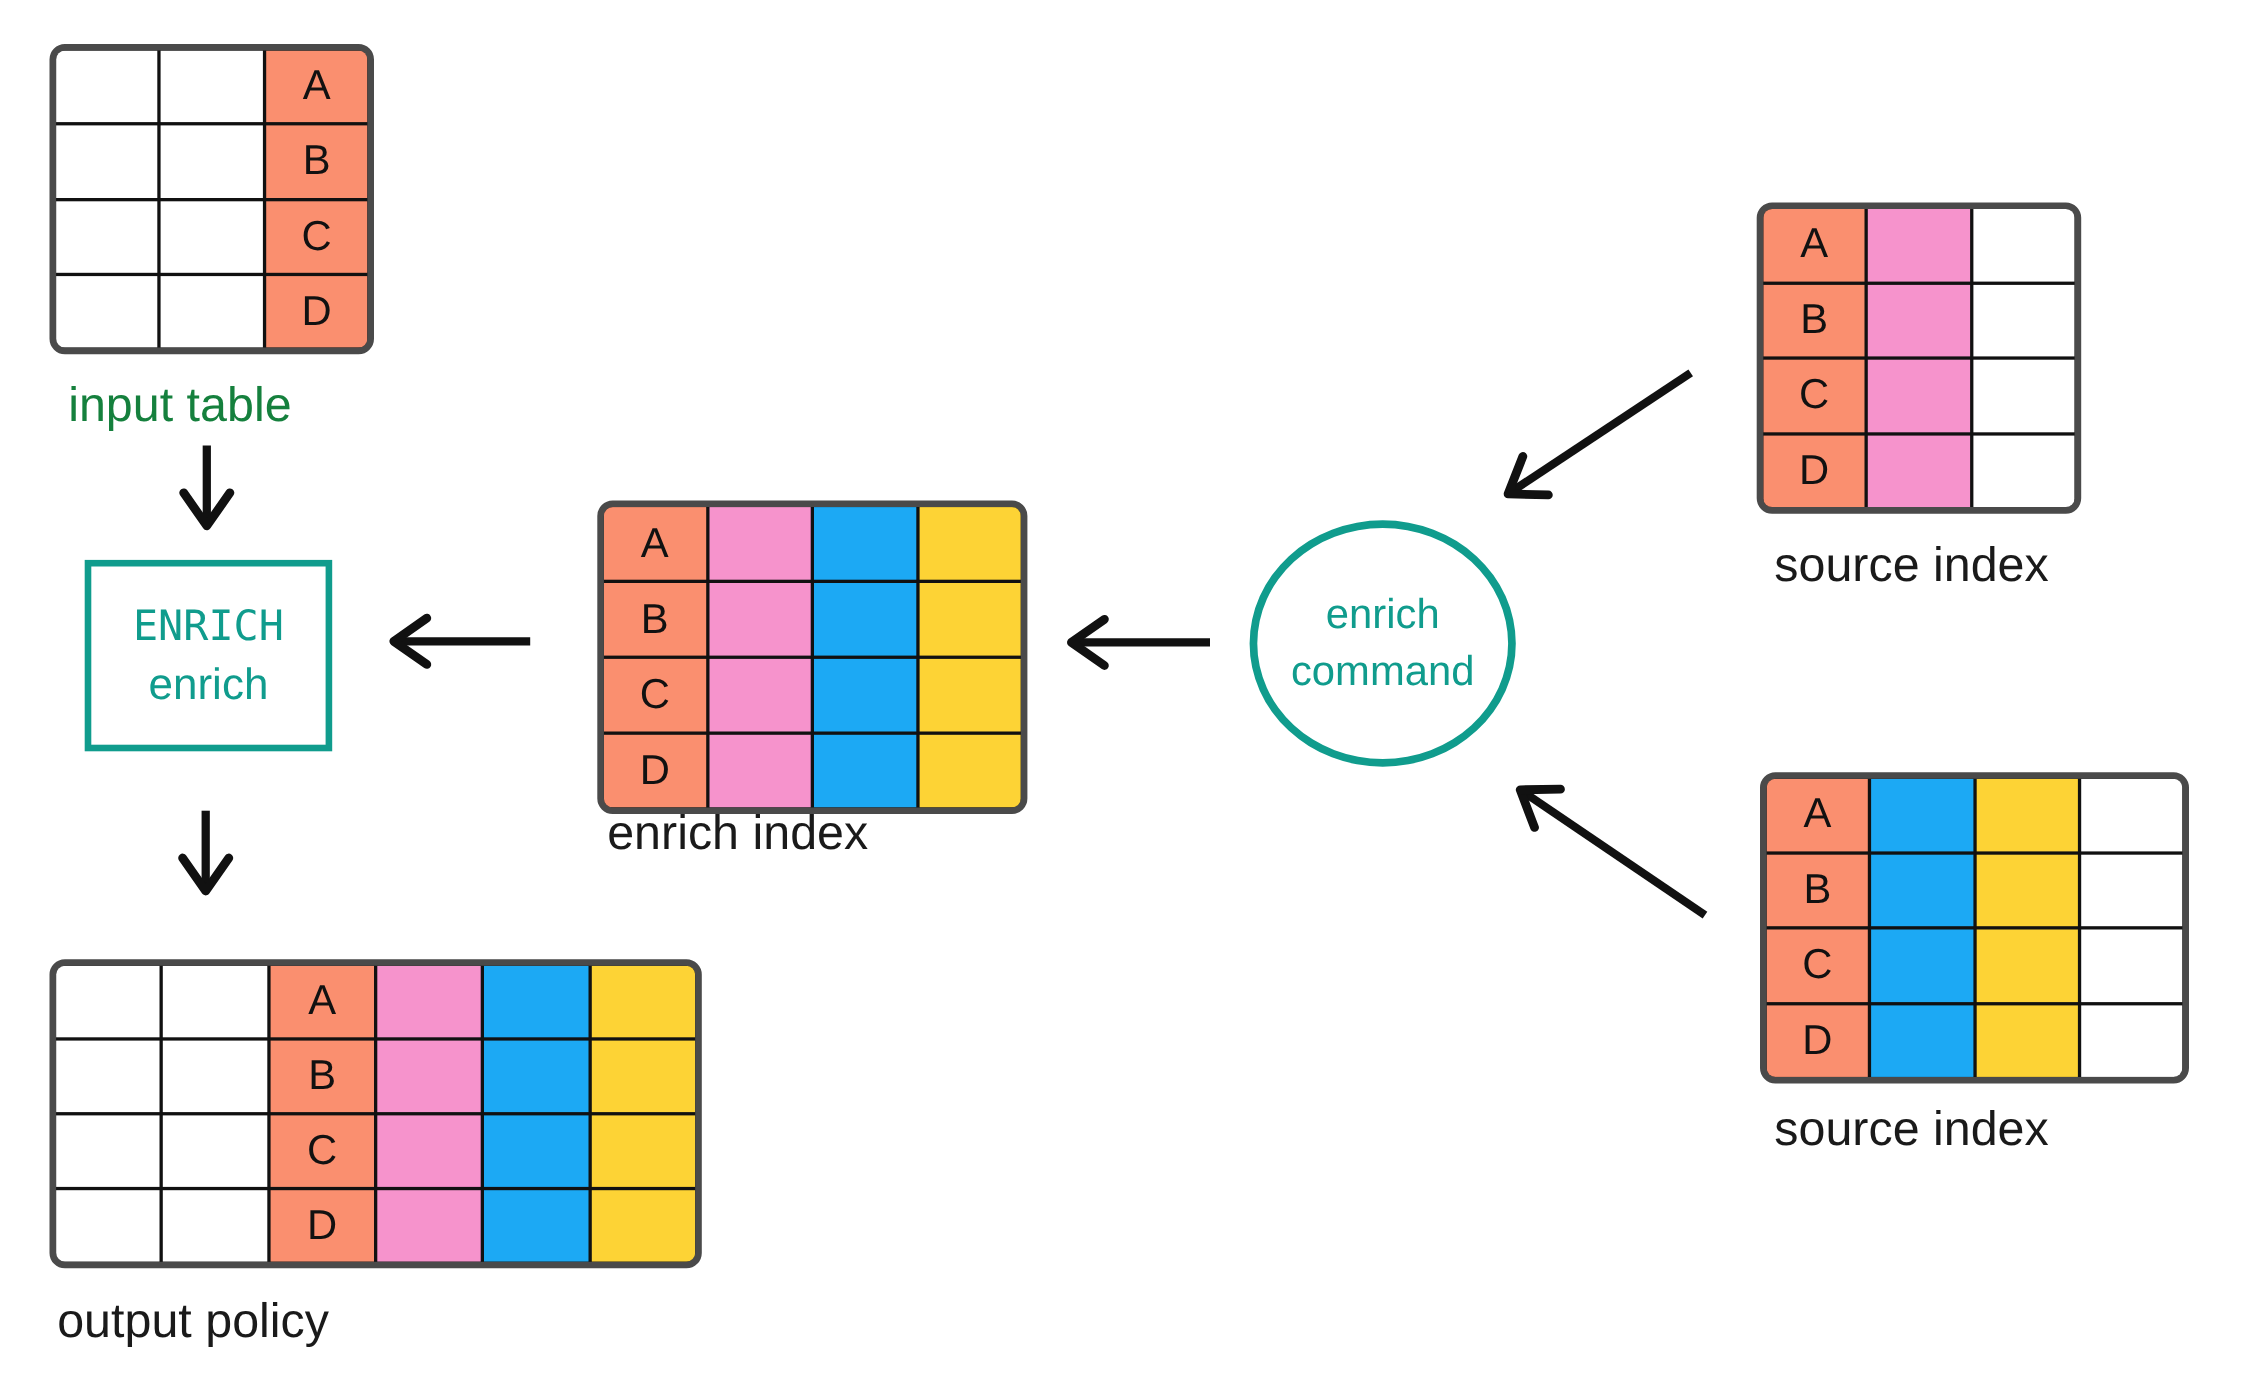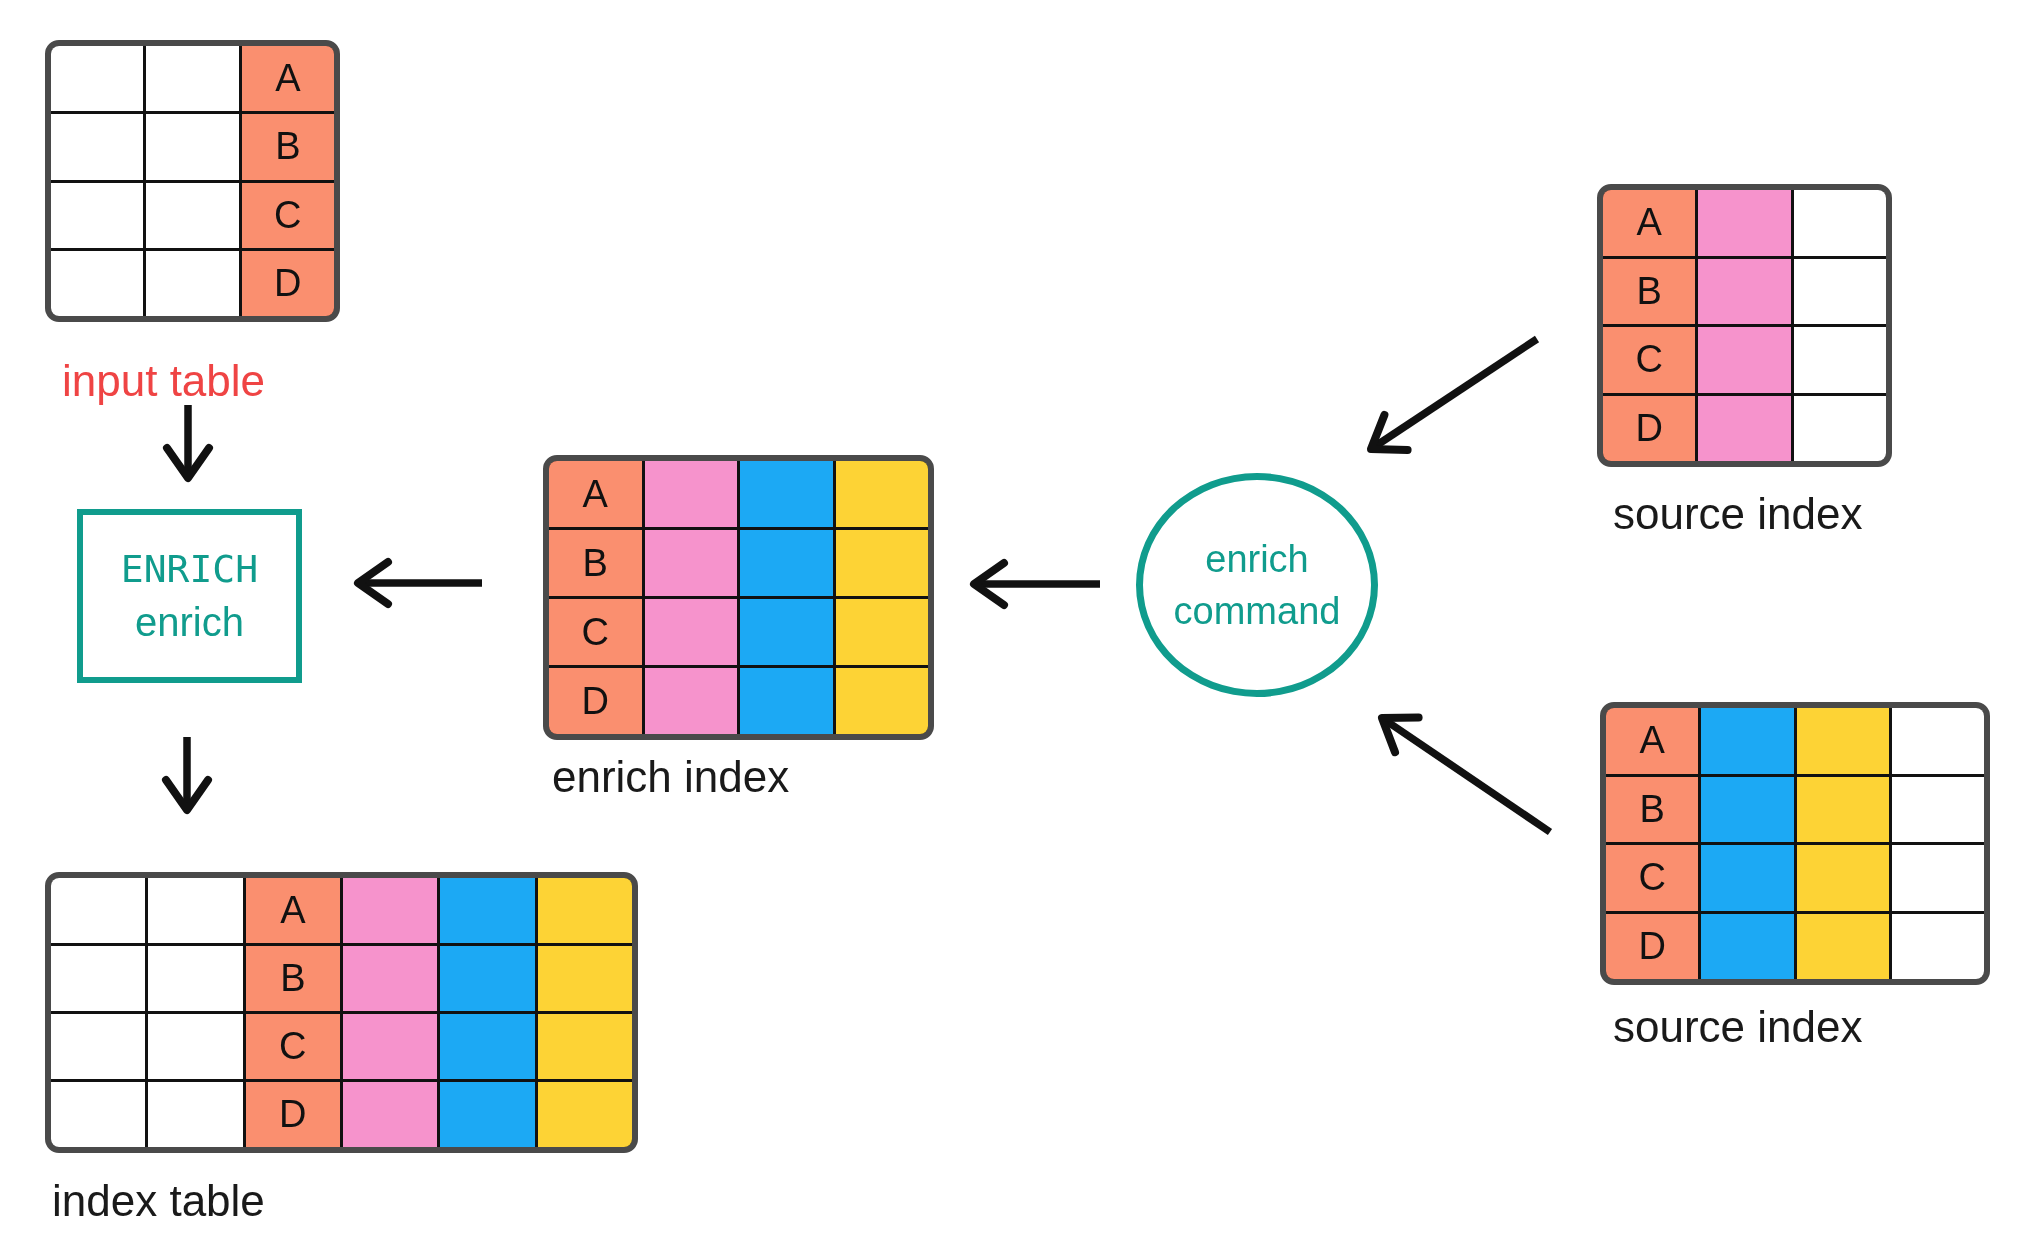--- a/index.html
+++ b/index.html
@@ -21,21 +21,21 @@
   }
   #input-table        {left:45px;  top:40px;  width:295px;height:282px;}
   #enrich-index       {left:543px; top:455px; width:391px;height:285px;}
   #source-index-top   {left:1597px;top:184px; width:295px;height:283px;}
   #source-index-bottom{left:1600px;top:702px; width:390px;height:283px;}
   #output-table       {left:45px;  top:872px; width:593px;height:281px;}
 
   
   .tlabel{position:absolute;font-size:44px;color:#1A1A1A;white-space:nowrap;}
   #input-table-label        {left:62px;  top:344px;}
-  #enrich-index-label       {left:552px; top:752px;}
+  #enrich-index-label       {left:552px; top:733px;}
   #source-index-top-label   {left:1613px;top:489px;}
   #source-index-bottom-label{left:1613px;top:1002px;}
   #output-table-label       {left:52px;  top:1176px;}
 
   
   #enrich-command-box{
     position:absolute;left:77px;top:509px;width:225px;height:174px;box-sizing:border-box;
     border:6px solid #109C8D;background:#ffffff;
     display:flex;flex-direction:column;align-items:center;justify-content:center;
     color:#109C8D;text-align:center;
@@ -154,25 +154,25 @@
       <div class="dcell" style="background: rgb(28, 169, 244);"></div>
       <div class="dcell" style="background: rgb(253, 211, 53);"></div>
       <div class="dcell" style="background: rgb(255, 255, 255);"></div>
       <div class="dcell" style="background: rgb(255, 255, 255);"></div>
       <div class="dcell" style="background: rgb(250, 143, 111);">D</div>
       <div class="dcell" style="background: rgb(246, 147, 204);"></div>
       <div class="dcell" style="background: rgb(28, 169, 244);"></div>
       <div class="dcell" style="background: rgb(253, 211, 53);"></div>
     </div>
 
-  <div class="tlabel" id="input-table-label" style="color: #ef4444; margin-top: 12px;">input table</div>
+  <div class="tlabel" id="input-table-label" style="color: #15803d;">input table</div>
   <div class="tlabel" id="enrich-index-label" style="color: rgb(26, 26, 26);">enrich index</div>
   <div class="tlabel" id="source-index-top-label" style="color: rgb(26, 26, 26);">source index</div>
   <div class="tlabel" id="source-index-bottom-label" style="color: rgb(26, 26, 26);">source index</div>
-  <div class="tlabel" id="output-table-label" style="color: rgb(26, 26, 26);">index table</div>
+  <div class="tlabel" id="output-table-label" style="color: rgb(26, 26, 26);">output policy</div>
 
   <div id="enrich-command-box" style="border-color: rgb(16, 156, 141); color: rgb(16, 156, 141);">
     <div class="mono">ENRICH</div>
     <div class="sans">enrich</div>
   </div>
 
   <div id="enrich-policy-circle" style="border-color: rgb(16, 156, 141); color: rgb(16, 156, 141);">
     <div>enrich</div>
     <div>command</div>
   </div>

